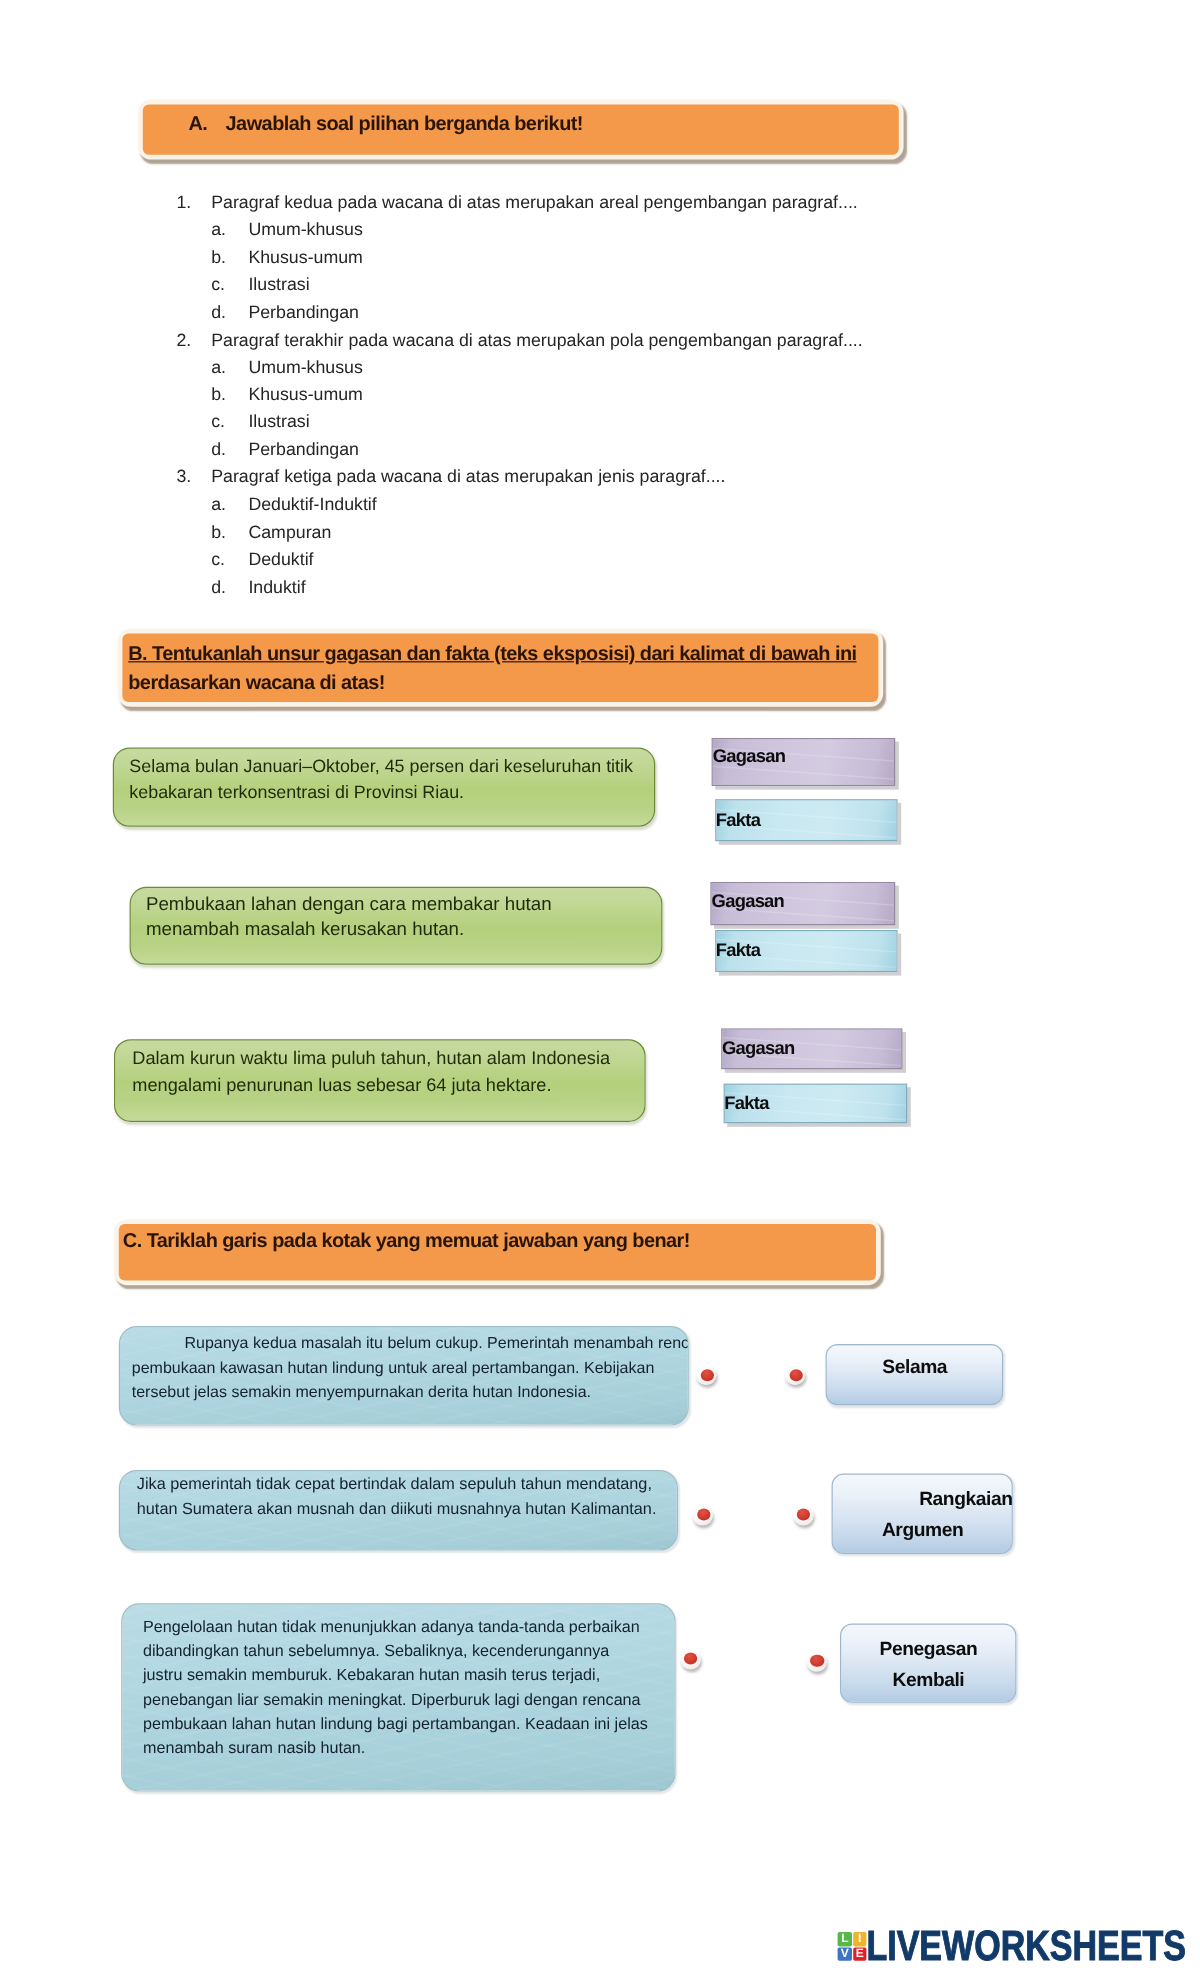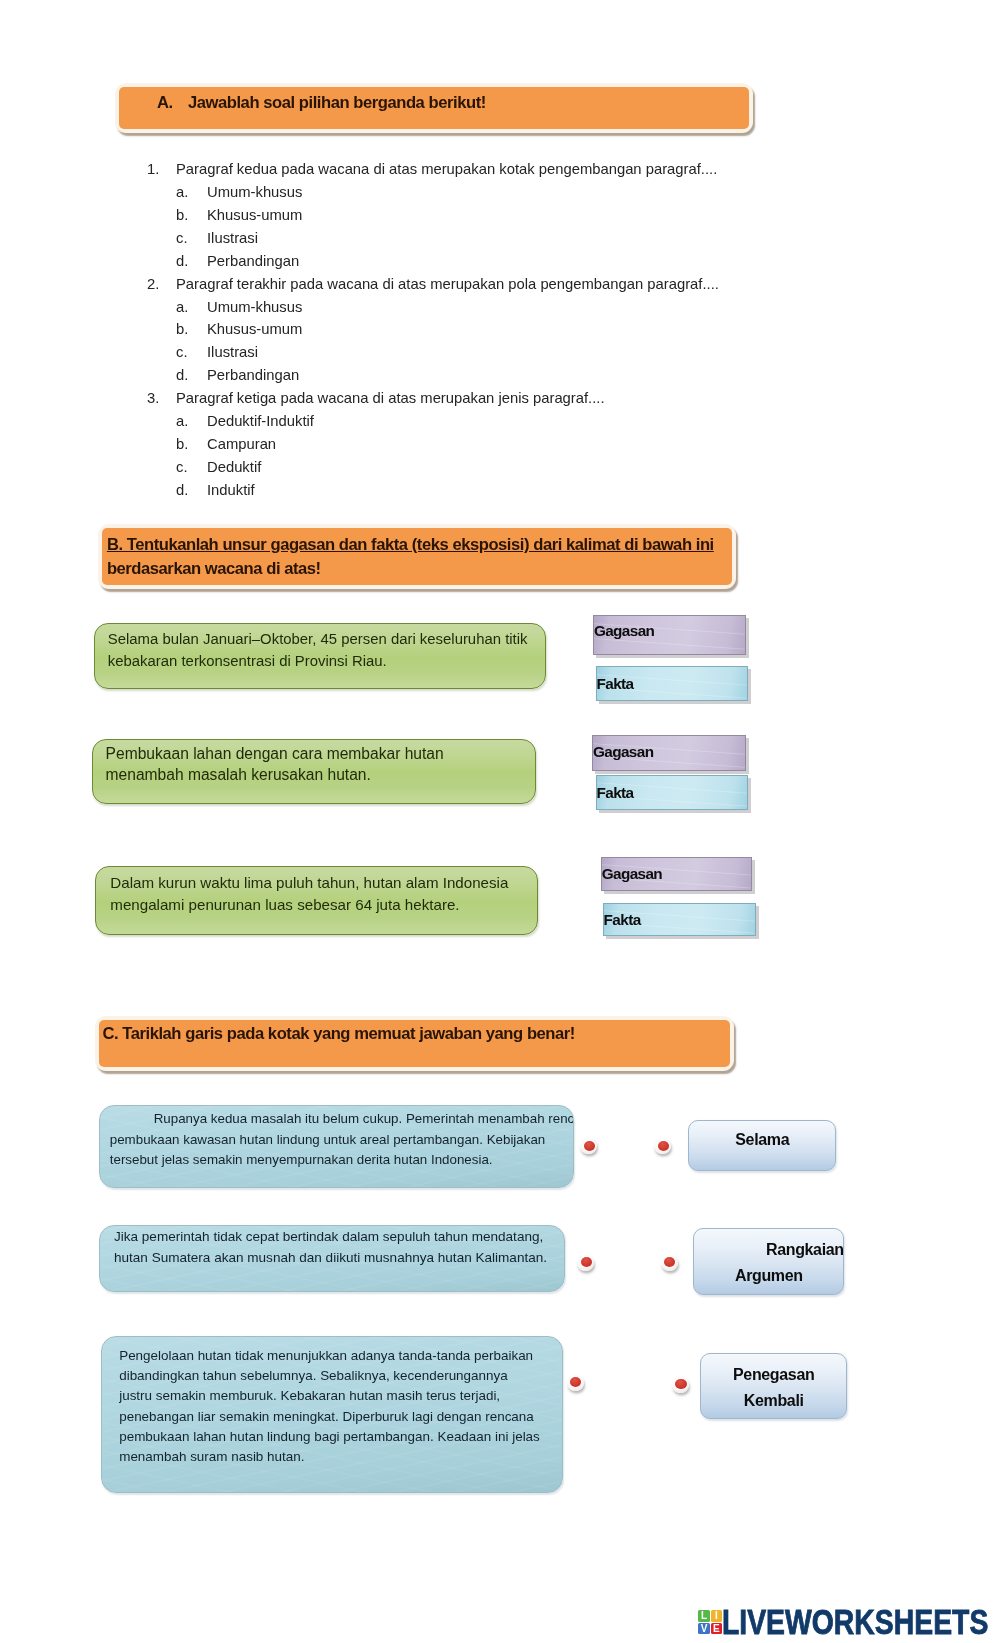--- a/index.html
+++ b/index.html
@@ -88,21 +88,21 @@
 
 <div class="page">
 
   <div class="banner" id="bannerA" style="left:114.8px;top:83.2px;width:638.4px;height:50.2px;">
     <span class="fill"></span>
     <span class="btxt" style="left:42.2px;top:9.9px;">A.</span>
     <span class="btxt" style="left:73.2px;top:9.9px;">Jawablah soal pilihan berganda berikut!</span>
   </div>
 
   <div class="mc" id="mcList">
-      <div class="q" style="left: 0px; top: 161.2px; width: 1000px;"><span class="mark" style="left:147px;">1.</span><span class="mark" style="left:176px;">Paragraf kedua pada wacana di atas merupakan kotak pengembangan paragraf....</span></div>
+      <div class="q" style="left: 0px; top: 161.2px; width: 1000px;"><span class="mark" style="left:147px;">1.</span><span class="mark" style="left:176px;">Paragraf kedua pada wacana di atas merupakan areal pengembangan paragraf....</span></div>
       <div class="q" style="left: 0px; top: 184.1px; width: 1000px;"><span class="mark" style="left:176px;">a.</span><span class="mark" style="left:207px;">Umum-khusus</span></div>
       <div class="q" style="left: 0px; top: 207px; width: 1000px;"><span class="mark" style="left:176px;">b.</span><span class="mark" style="left:207px;">Khusus-umum</span></div>
       <div class="q" style="left: 0px; top: 229.8px; width: 1000px;"><span class="mark" style="left:176px;">c.</span><span class="mark" style="left:207px;">Ilustrasi</span></div>
       <div class="q" style="left: 0px; top: 252.7px; width: 1000px;"><span class="mark" style="left:176px;">d.</span><span class="mark" style="left:207px;">Perbandingan</span></div>
       <div class="q" style="left: 0px; top: 275.6px; width: 1000px;"><span class="mark" style="left:147px;">2.</span><span class="mark" style="left:176px;">Paragraf terakhir pada wacana di atas merupakan pola pengembangan paragraf....</span></div>
       <div class="q" style="left: 0px; top: 298.5px; width: 1000px;"><span class="mark" style="left:176px;">a.</span><span class="mark" style="left:207px;">Umum-khusus</span></div>
       <div class="q" style="left: 0px; top: 321.4px; width: 1000px;"><span class="mark" style="left:176px;">b.</span><span class="mark" style="left:207px;">Khusus-umum</span></div>
       <div class="q" style="left: 0px; top: 344.2px; width: 1000px;"><span class="mark" style="left:176px;">c.</span><span class="mark" style="left:207px;">Ilustrasi</span></div>
       <div class="q" style="left: 0px; top: 367.1px; width: 1000px;"><span class="mark" style="left:176px;">d.</span><span class="mark" style="left:207px;">Perbandingan</span></div>
       <div class="q" style="left: 0px; top: 390px; width: 1000px;"><span class="mark" style="left:147px;">3.</span><span class="mark" style="left:176px;">Paragraf ketiga pada wacana di atas merupakan jenis paragraf....</span></div>
@@ -118,21 +118,21 @@
     <span class="btxt" style="left:9.2px;top:35.0px;">berdasarkan wacana di atas!</span>
   </div>
 
   <div id="sectionB">
       <div class="greenbox" style="left: 94px; top: 623px; width: 452px; height: 66px; font-size: 14.9px; border-radius: 14px;">
         <span class="gt" style="left:12.8px;top:8.2px;">Selama bulan Januari–Oktober, 45 persen dari keseluruhan titik</span>
         <span class="gt" style="left:12.8px;top:29.6px;">kebakaran terkonsentrasi di Provinsi Riau.</span>
       </div>
       <div class="pbtn purple" style="left: 592.9px; top: 615.3px; width: 153.1px; height: 39.3px; line-height: 30.5px;"><span class="sheen"></span><span class="lbl">Gagasan</span></div>
       <div class="pbtn blue" style="left: 595.5px; top: 666.4px; width: 152.3px; height: 34.6px; line-height: 34px;"><span class="sheen"></span><span class="lbl">Fakta</span></div>
-      <div class="greenbox" style="left: 92px; top: 738.5px; width: 444.1px; height: 65.7px; font-size: 15.6px; border-radius: 14px;">
+      <div class="greenbox" style="left: 108px; top: 738.5px; width: 444.1px; height: 65.7px; font-size: 15.6px; border-radius: 14px;">
         <span class="gt" style="left:12.6px;top:6.5px;">Pembukaan lahan dengan cara membakar hutan</span>
         <span class="gt" style="left:12.6px;top:27.9px;">menambah masalah kerusakan hutan.</span>
       </div>
       <div class="pbtn purple" style="left: 592px; top: 735.3px; width: 154px; height: 35.3px; line-height: 32.5px;"><span class="sheen"></span><span class="lbl">Gagasan</span></div>
       <div class="pbtn blue" style="left: 595.5px; top: 775.2px; width: 152.3px; height: 34.4px; line-height: 34.5px;"><span class="sheen"></span><span class="lbl">Fakta</span></div>
       <div class="greenbox" style="left: 94.7px; top: 866.4px; width: 443.1px; height: 69.1px; font-size: 15.15px; border-radius: 14px;">
         <span class="gt" style="left:14.6px;top:8.0px;">Dalam kurun waktu lima puluh tahun, hutan alam Indonesia</span>
         <span class="gt" style="left:14.6px;top:29.3px;">mengalami penurunan luas sebesar 64 juta hektare.</span>
       </div>
       <div class="pbtn purple" style="left: 600.7px; top: 856.5px; width: 151.7px; height: 34.2px; line-height: 31.5px;"><span class="sheen"></span><span class="lbl">Gagasan</span></div>

